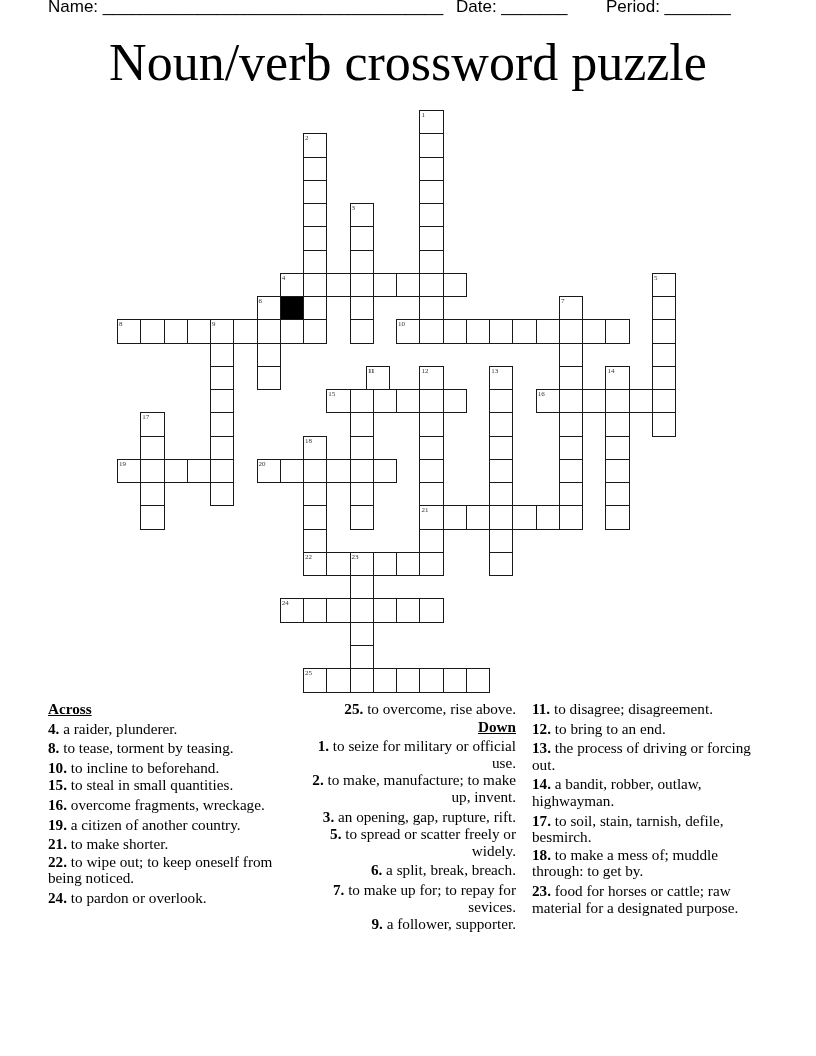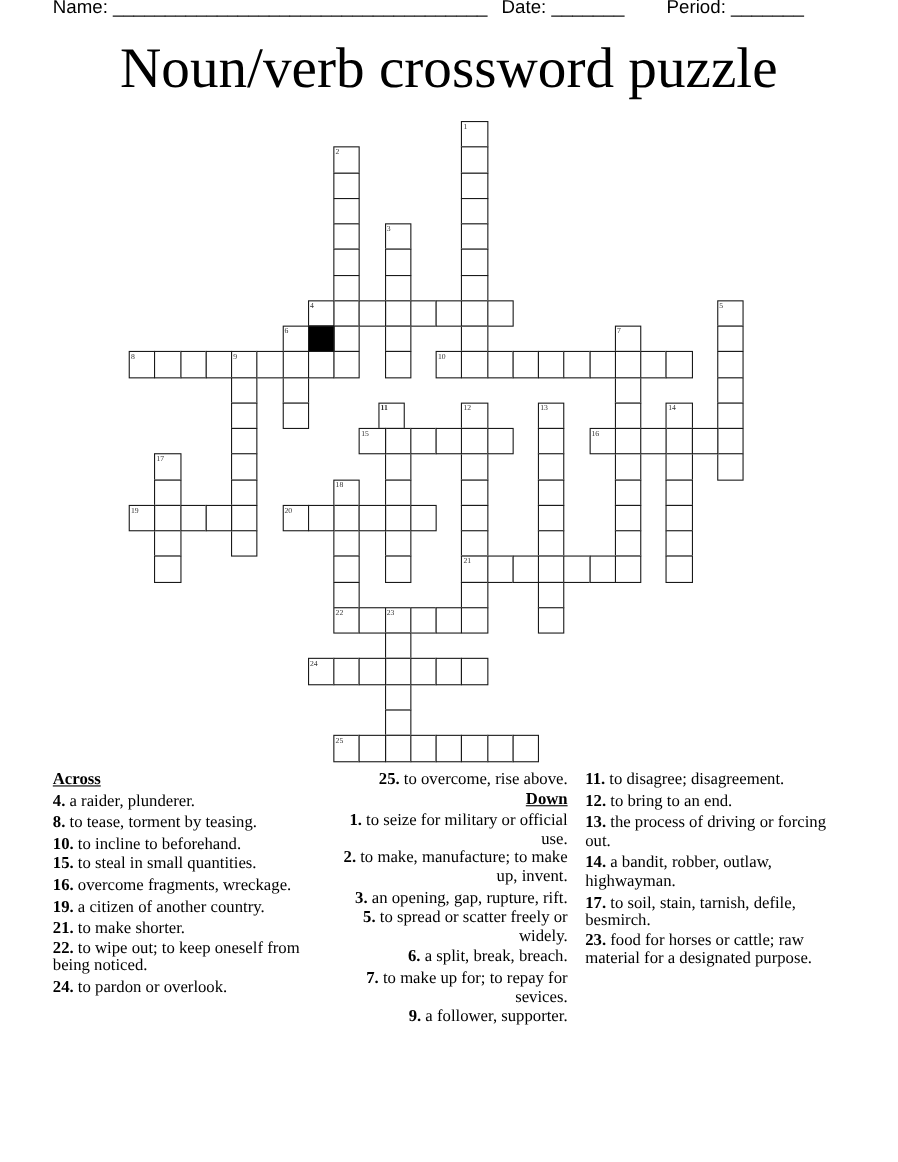--- a/index.html
+++ b/index.html
@@ -132,21 +132,21 @@
     <div class="cell" style="left: 396.12px; top: 319.34px;">
       <span class="num">10</span>
     </div>
     <div class="cell" style="left: 442.64px; top: 319.34px;"></div>
     <div class="cell" style="left: 465.9px; top: 319.34px;"></div>
     <div class="cell" style="left: 489.16px; top: 319.34px;"></div>
     <div class="cell" style="left: 512.42px; top: 319.34px;"></div>
     <div class="cell" style="left: 535.68px; top: 319.34px;"></div>
     <div class="cell" style="left: 582.2px; top: 319.34px;"></div>
     <div class="cell" style="left: 605.46px; top: 319.34px;"></div>
-    <div class="cell" style="left: 344px; top: 365.86px; font-weight: bold;">
+    <div class="cell" style="left: 366px; top: 365.86px; font-weight: bold;">
       <span class="num">11</span>
     </div>
     <div class="cell" style="left: 349.6px; top: 389.12px;"></div>
     <div class="cell" style="left: 349.6px; top: 412.38px;"></div>
     <div class="cell" style="left: 349.6px; top: 435.64px;"></div>
     <div class="cell" style="left: 349.6px; top: 458.9px;"></div>
     <div class="cell" style="left: 349.6px; top: 482.16px;"></div>
     <div class="cell" style="left: 349.6px; top: 505.42px;"></div>
     <div class="cell" style="left: 419.38px; top: 365.86px;">
       <span class="num">12</span>
@@ -279,14 +279,15 @@
   <div class="clue" style="margin-bottom:1px"><b>7.</b><span> to make up for; to repay for sevices.</span></div>
   <div class="clue"><b>9.</b><span> a follower, supporter.</span></div>
 </div>
 
 <div class="clues col3">
   <div class="clue"><b>11.</b><span> to disagree; disagreement.</span></div>
   <div class="clue"><b>12.</b><span> to bring to an end.</span></div>
   <div class="clue"><b>13.</b><span> the process of driving or forcing out.</span></div>
   <div class="clue"><b>14.</b><span> a bandit, robber, outlaw, highwayman.</span></div>
   <div class="clue" style="margin-bottom:1px"><b>17.</b><span> to soil, stain, tarnish, defile, besmirch.</span></div>
+  <div class="clue"><b>18.</b><span> to make a mess of; muddle through: to get by.</span></div>
   <div class="clue"><b>23.</b><span> food for horses or cattle; raw material for a designated purpose.</span></div>
 </div>
 
 </body></html>

